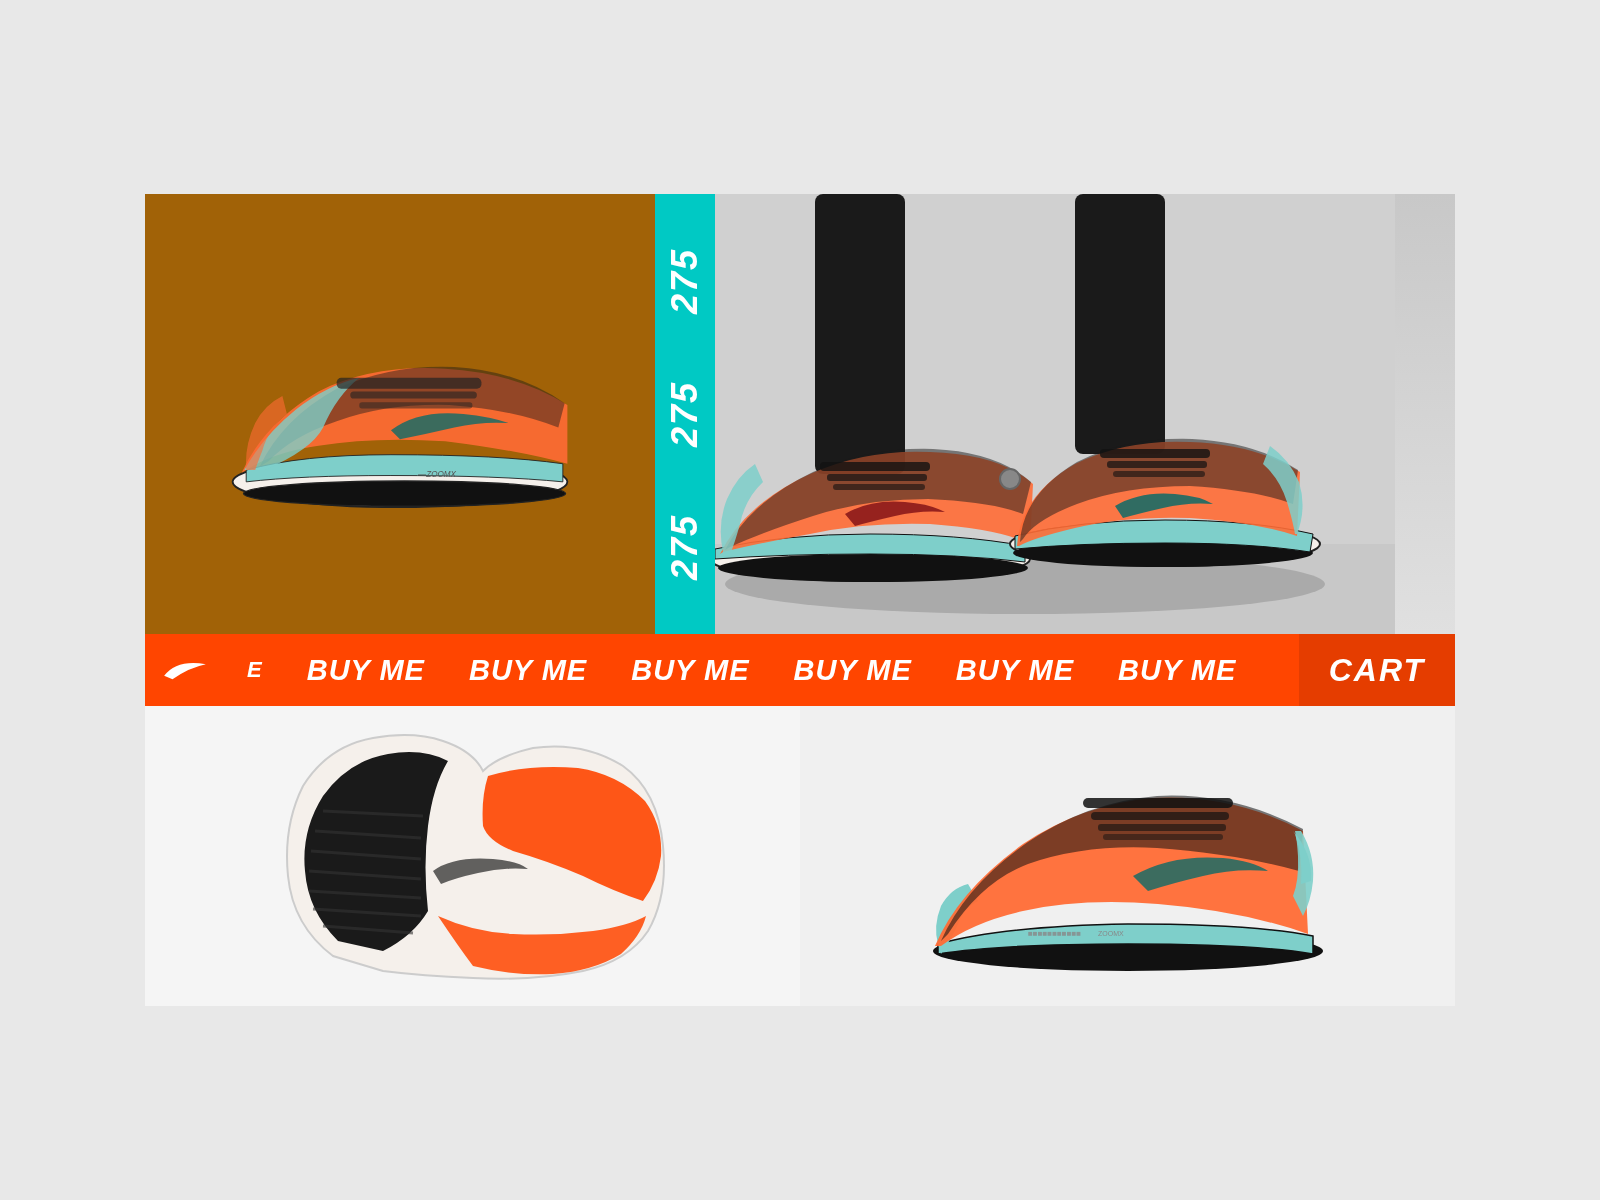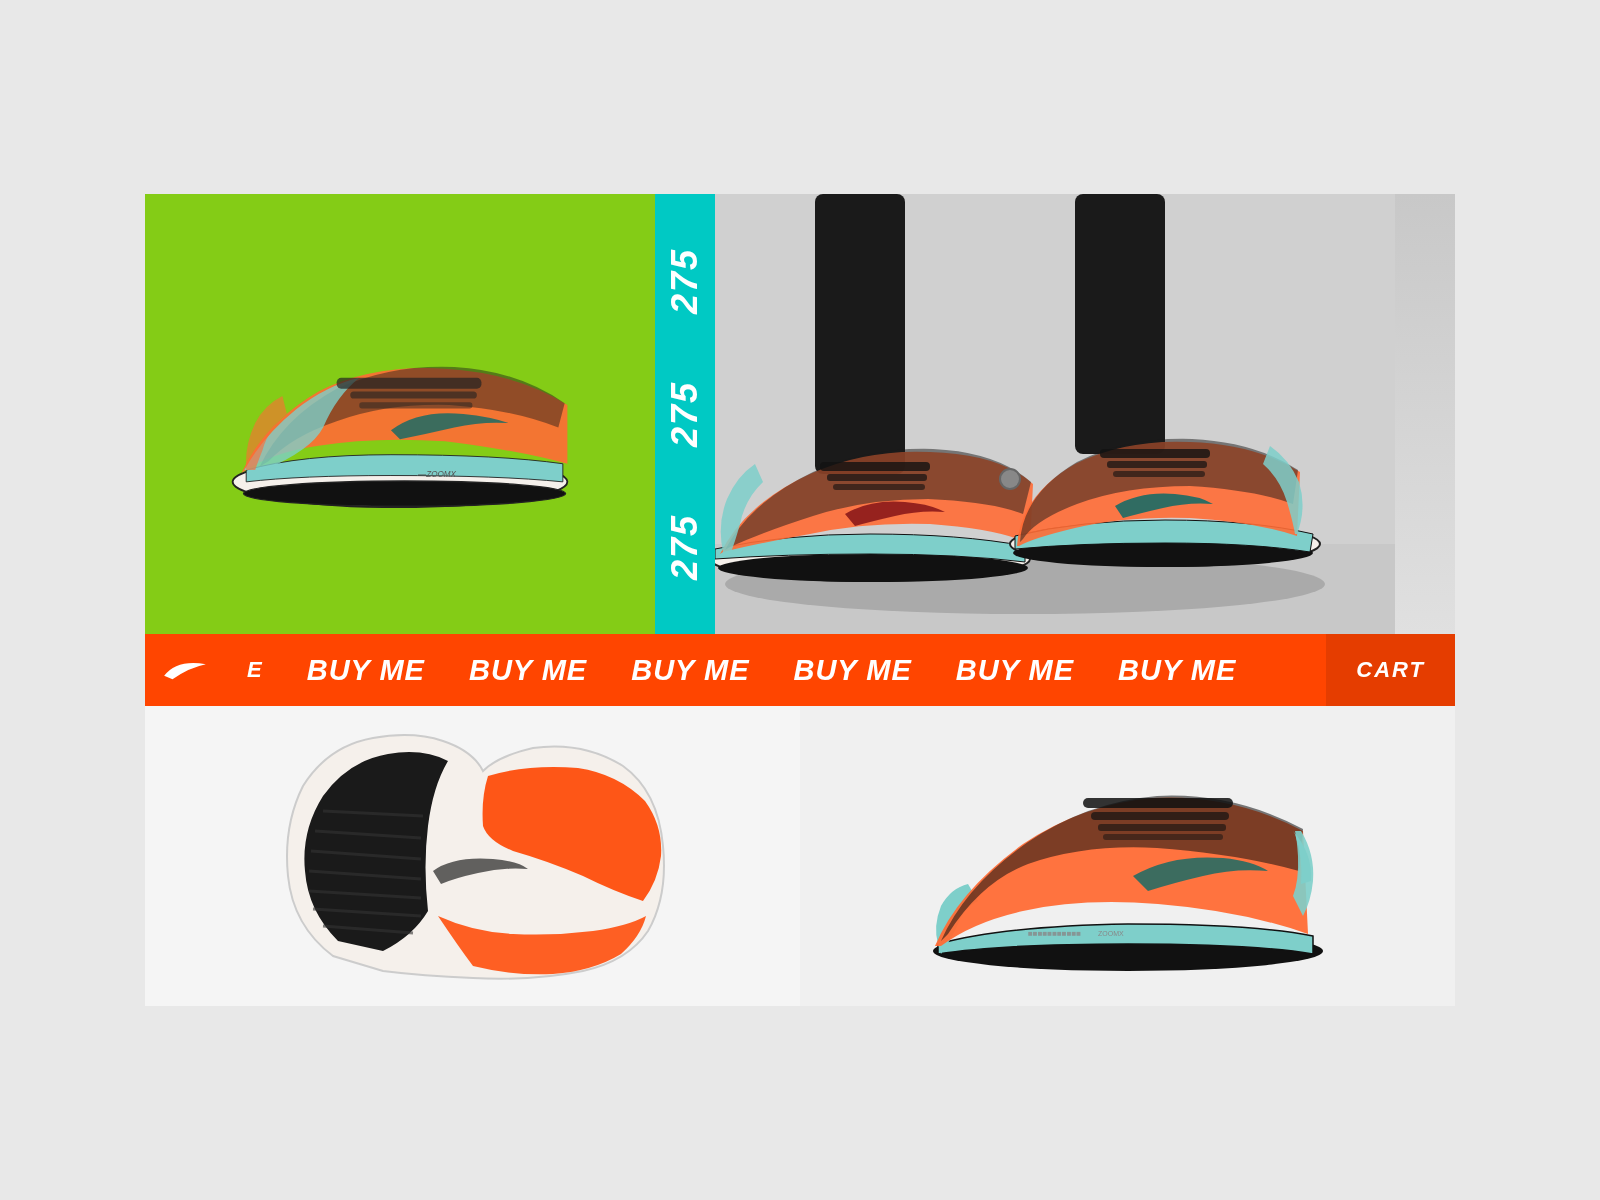--- a/index.html
+++ b/index.html
@@ -36,21 +36,21 @@
       height: 440px;
       background: #f0f0f0;
       display: flex;
       position: relative;
       overflow: hidden;
     }
 
     .top-left {
       width: 510px;
       height: 440px;
-      background: #84cc16;
+      background: #a16207;
       display: flex;
       align-items: center;
       justify-content: center;
       position: relative;
     }
 
     
     .price-banner {
       position: absolute;
       left: 510px;
@@ -139,21 +139,21 @@
       white-space: nowrap;
       letter-spacing: 1px;
     }
 
     .nav-item.short {
       font-size: 22px;
     }
 
     .nav-cart {
       color: white;
-      font-size: 22px;
+      font-size: 32px;
       font-weight: 900;
       font-style: italic;
       padding: 0 30px;
       height: 100%;
       display: flex;
       align-items: center;
       cursor: pointer;
       background: rgba(0,0,0,0.1);
       flex-shrink: 0;
       letter-spacing: 2px;

